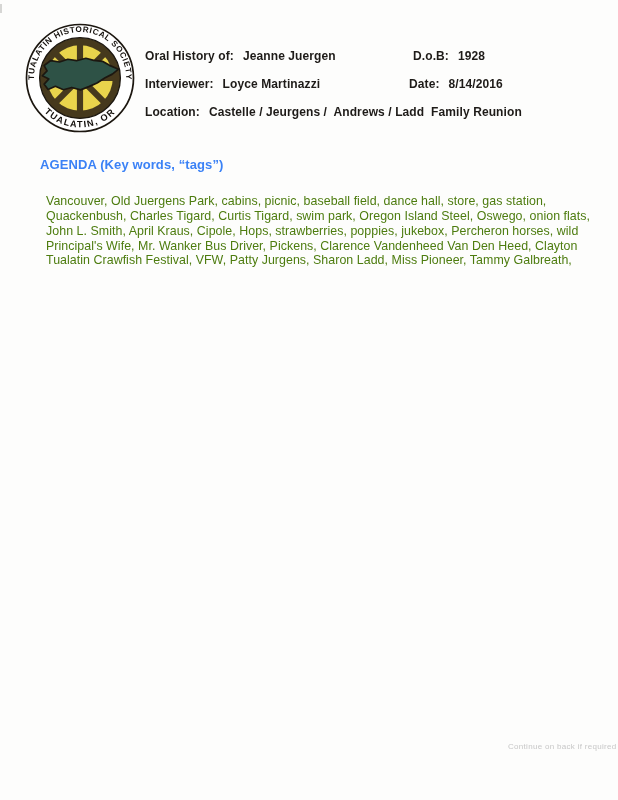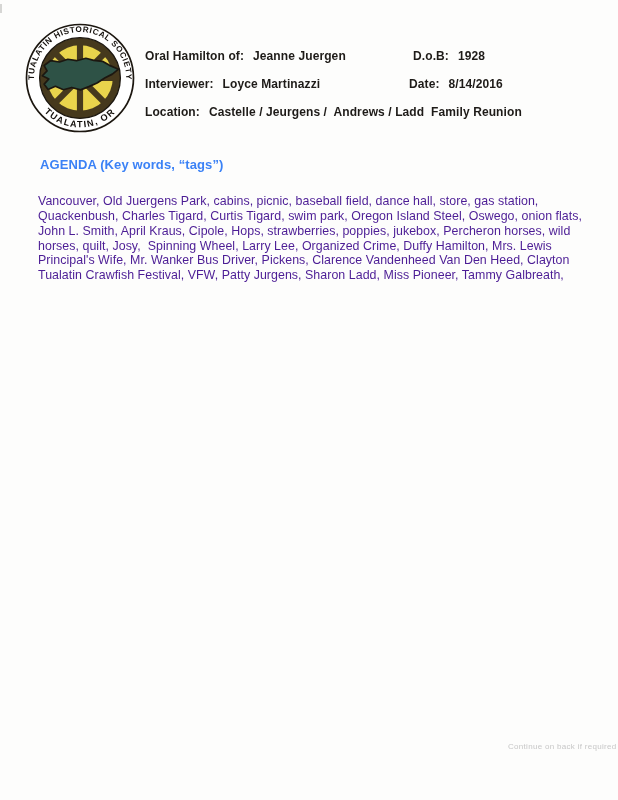--- a/index.html
+++ b/index.html
@@ -38,26 +38,26 @@
     position: absolute;
     left: 40px;
     top: 157px;
     font-weight: bold;
     font-size: 13px;
     color: #3b82f6;
     letter-spacing: 0.1px;
   }
   .agenda-body {
     position: absolute;
-    left: 38px;
+    left: 46px;
     top: 194px;
     width: 566px;
     font-size: 12.4px;
     line-height: 14.85px;
-    color: #4c1d95;
+    color: #4d7c0f;
     letter-spacing: 0.05px;
   }
   .agenda-body .ln { white-space: pre; }
   .continue-note {
     position: absolute;
     left: 508px;
     top: 742px;
     font-size: 8px;
     color: #c7c7c7;
     letter-spacing: 0.3px;
@@ -117,36 +117,35 @@
       <path id="arcBottom" d="M 15 86 A 52 52 0 0 0 105 86" fill="none"></path>
     </defs>
     <text class="seal-arc-text" font-size="8.6" letter-spacing="0.7">
       <textPath href="#arcTop" startOffset="50%" text-anchor="middle">TUALATIN HISTORICAL SOCIETY</textPath>
     </text>
     <text class="seal-arc-text" font-size="9.6" letter-spacing="1.4">
       <textPath href="#arcBottom" startOffset="50%" text-anchor="middle">TUALATIN, OR</textPath>
     </text>
   </svg>
 
-  <div class="hdr-row r1"><span>Oral Hamilton of:</span><span class="val">Jeanne Juergen</span></div>
+  <div class="hdr-row r1"><span>Oral History of:</span><span class="val">Jeanne Juergen</span></div>
 
   <div class="hdr-row r1b"><span>D.o.B:</span><span class="val">1928</span></div>
 
   <div class="hdr-row r2"><span>Interviewer:</span><span class="val">Loyce Martinazzi</span></div>
 
   <div class="hdr-row r2b"><span>Date:</span><span class="val">8/14/2016</span></div>
 
   <div class="hdr-row r3"><span>Location:</span><span class="val">Castelle / Jeurgens /  Andrews / Ladd  Family Reunion</span></div>
 
   <div class="agenda-heading">AGENDA (Key words, “tags”)</div>
 
   <div class="agenda-body">
     <div class="ln">Vancouver, Old Juergens Park, cabins, picnic, baseball field, dance hall, store, gas station,</div>
     <div class="ln">Quackenbush, Charles Tigard, Curtis Tigard, swim park, Oregon Island Steel, Oswego, onion flats,</div>
     <div class="ln">John L. Smith, April Kraus, Cipole, Hops, strawberries, poppies, jukebox, Percheron horses, wild</div>
-    <div class="ln">horses, quilt, Josy,  Spinning Wheel, Larry Lee, Organized Crime, Duffy Hamilton, Mrs. Lewis</div>
     <div class="ln">Principal's Wife, Mr. Wanker Bus Driver, Pickens, Clarence Vandenheed Van Den Heed, Clayton</div>
     <div class="ln">Tualatin Crawfish Festival, VFW, Patty Jurgens, Sharon Ladd, Miss Pioneer, Tammy Galbreath,</div>
   </div>
 
   <div class="continue-note">Continue on back if required</div>
 
 </div>
 
 </body></html>

